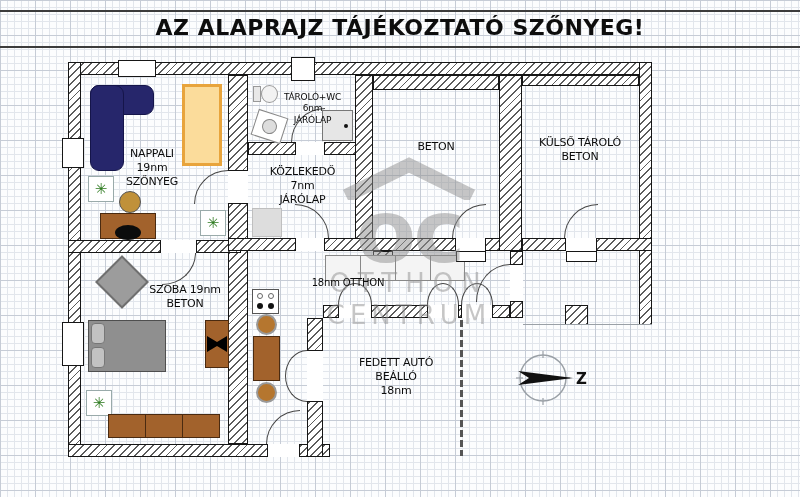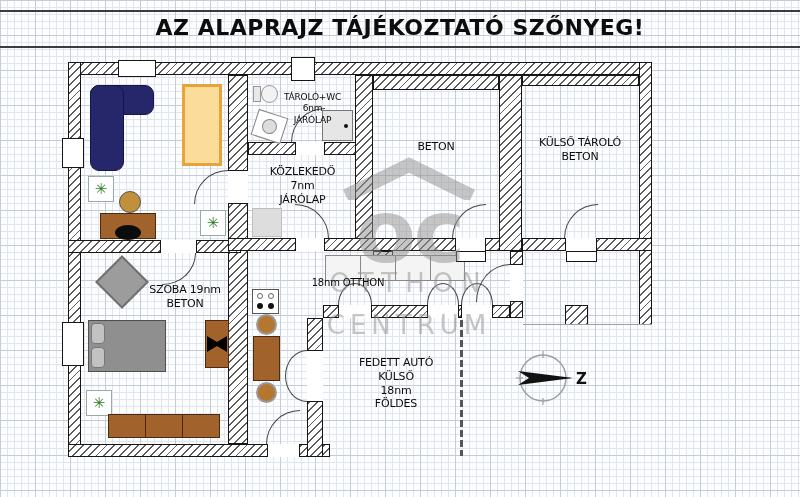--- a/index.html
+++ b/index.html
@@ -33,21 +33,21 @@
   .furn{position:absolute;z-index:3;box-sizing:border-box}
   .rlabel{position:absolute;z-index:7;text-align:center;color:#0b0b0b;
     font-size:11px;line-height:1.25;letter-spacing:-.2px}
   .plantbox{position:absolute;z-index:3;background:#fff;border:1px solid #9aa;box-sizing:border-box;
     display:flex;align-items:center;justify-content:center;color:#2d7a1f;font-size:15px;line-height:1}
   .watermark{position:absolute;left:314px;top:156px;width:190px;z-index:6;opacity:.5;
     display:flex;flex-direction:column;align-items:center;color:#8f8f8f;pointer-events:none}
   .wm-logo{font-size:88px;font-weight:700;line-height:.82;letter-spacing:-3px;margin-top:-4px}
   .wm-line{font-size:26px;font-weight:400}
   .wm-l1{letter-spacing:8px;}
-  .wm-l2{letter-spacing:5px;margin-top:12px}
+  .wm-l2{letter-spacing:5px;margin-top:2px}
   .divider{position:absolute;background:#4a2a10;z-index:4}
   .burner{position:absolute;width:6px;height:6px;border-radius:50%;box-sizing:border-box}
   .fence{position:absolute;left:460px;top:320px;width:3px;height:136px;z-index:3;
     background:repeating-linear-gradient(#555 0 7px,transparent 7px 10px)}
   .porchline{position:absolute;left:523px;top:324px;width:129px;height:0;border-top:1.5px solid #9aa0a6;z-index:3}
   svg text{font-family:"DejaVu Sans",sans-serif}
 </style>
 </head>
 <body>
 
@@ -168,20 +168,25 @@
 
   <div class="watermark">
     <svg width="150" height="44">
       <polyline points="12,40 75,9 138,40" fill="none" stroke="#8f8f8f" stroke-width="14"></polyline>
     </svg>
     <div class="wm-logo">oc</div>
     <div class="wm-line wm-l1">OTTHON</div>
     <div class="wm-line wm-l2">CENTRUM</div>
   </div>
 
+  <div class="rlabel" style="left:92px;top:147px;width:120px">
+    <div>NAPPALI</div>
+    <div>19nm</div>
+    <div>SZŐNYEG</div>
+  </div>
   <div class="rlabel" style="left:265px;top:92px;width:95px;font-size:9px">
     <div>TÁROLÓ+WC</div>
     <div>6nm</div>
     <div>JÁRÓLAP</div>
   </div>
   <div class="rlabel" style="left:250px;top:165px;width:105px">
     <div>KÖZLEKEDŐ</div>
     <div>7nm</div>
     <div>JÁRÓLAP</div>
   </div>
@@ -194,23 +199,22 @@
   </div>
   <div class="rlabel" style="left:123px;top:283px;width:124px">
     <div>SZOBA 19nm</div>
     <div>BETON</div>
   </div>
   <div class="rlabel" style="left:248px;top:277px;width:200px;font-size:10px">
     <div>18nm OTTHON</div>
   </div>
   <div class="rlabel" style="left:336px;top:356px;width:120px">
     <div>FEDETT AUTÓ</div>
-    <div>KÜLSŐ</div>
+    <div>BEÁLLÓ</div>
     <div>18nm</div>
-    <div>FÖLDES</div>
   </div>
 
   <svg style="position:absolute;left:505px;top:345px;z-index:7" width="100" height="70">
     <g>
       <circle cx="38" cy="33" r="23" fill="none" stroke="#9aa0a6" stroke-width="1.5"></circle>
       <line x1="38" y1="6" x2="38" y2="13" stroke="#9aa0a6" stroke-width="1.2"></line>
       <line x1="38" y1="53" x2="38" y2="60" stroke="#9aa0a6" stroke-width="1.2"></line>
       <line x1="11" y1="33" x2="18" y2="33" stroke="#9aa0a6" stroke-width="1.2"></line>
       <line x1="58" y1="33" x2="65" y2="33" stroke="#9aa0a6" stroke-width="1.2"></line>
     </g>

